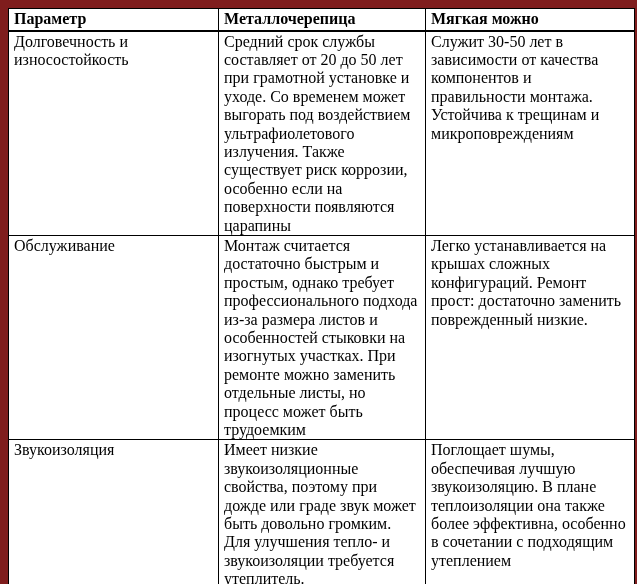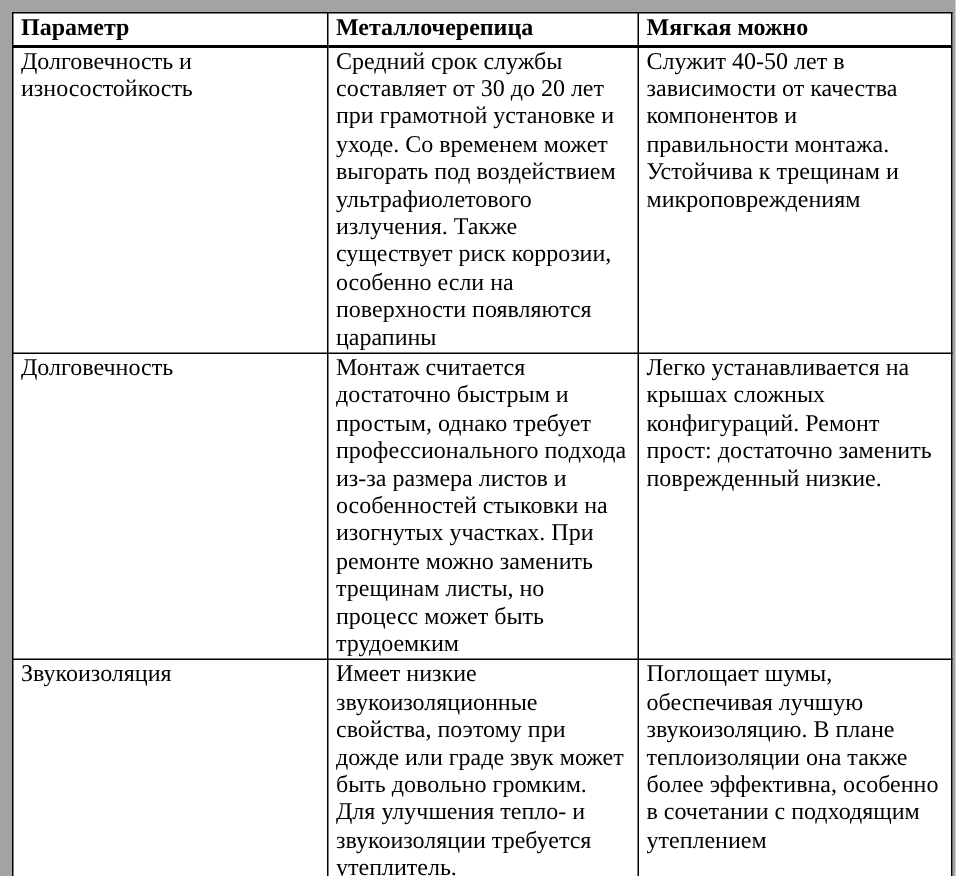--- a/index.html
+++ b/index.html
@@ -9,21 +9,21 @@
   body {
     width: 641px;
     height: 584px;
     overflow: hidden;
     background: #ffffff;
   }
   .page {
     position: relative;
     width: 637px;
     height: 584px;
-    background: #a3a3a3;
+    background: #7f1d1d;
   }
   table.comparison {
     position: absolute;
     left: 8px;
     top: 8px;
     width: 626px;
     border-collapse: collapse;
     table-layout: fixed;
     font-family: "Liberation Serif", "DejaVu Serif", serif;
     font-size: 16px;
@@ -65,26 +65,26 @@
     <thead>
       <tr>
         <th>Параметр</th>
         <th>Металлочерепица</th>
         <th>Мягкая можно</th>
       </tr>
     </thead>
     <tbody>
       <tr>
         <td>Долговечность и износостойкость</td>
-        <td>Средний срок службы составляет от 30 до 20 лет при грамотной установке и уходе. Со временем может выгорать под воздействием ультрафиолетового излучения. Также существует риск коррозии, особенно если на поверхности появляются царапины</td>
-        <td>Служит 40-50 лет в зависимости от качества компонентов и правильности монтажа. Устойчива к трещинам и микроповреждениям</td>
+        <td>Средний срок службы составляет от 20 до 50 лет при грамотной установке и уходе. Со временем может выгорать под воздействием ультрафиолетового излучения. Также существует риск коррозии, особенно если на поверхности появляются царапины</td>
+        <td>Служит 30-50 лет в зависимости от качества компонентов и правильности монтажа. Устойчива к трещинам и микроповреждениям</td>
       </tr>
       <tr>
-        <td>Долговечность</td>
-        <td>Монтаж считается достаточно быстрым и простым, однако требует профессионального подхода из-за размера листов и особенностей стыковки на изогнутых участках. При ремонте можно заменить трещинам листы, но процесс может быть трудоемким</td>
+        <td>Обслуживание</td>
+        <td>Монтаж считается достаточно быстрым и простым, однако требует профессионального подхода из-за размера листов и особенностей стыковки на изогнутых участках. При ремонте можно заменить отдельные листы, но процесс может быть трудоемким</td>
         <td>Легко устанавливается на крышах сложных конфигураций. Ремонт прост: достаточно заменить поврежденный низкие.</td>
       </tr>
       <tr>
         <td>Звукоизоляция</td>
         <td>Имеет низкие звукоизоляционные свойства, поэтому при дожде или граде звук может быть довольно громким. Для улучшения тепло- и звукоизоляции требуется утеплитель.</td>
         <td>Поглощает шумы, обеспечивая лучшую звукоизоляцию. В плане теплоизоляции она также более эффективна, особенно в сочетании с подходящим утеплением</td>
       </tr>
 
     </tbody>
   </table>

